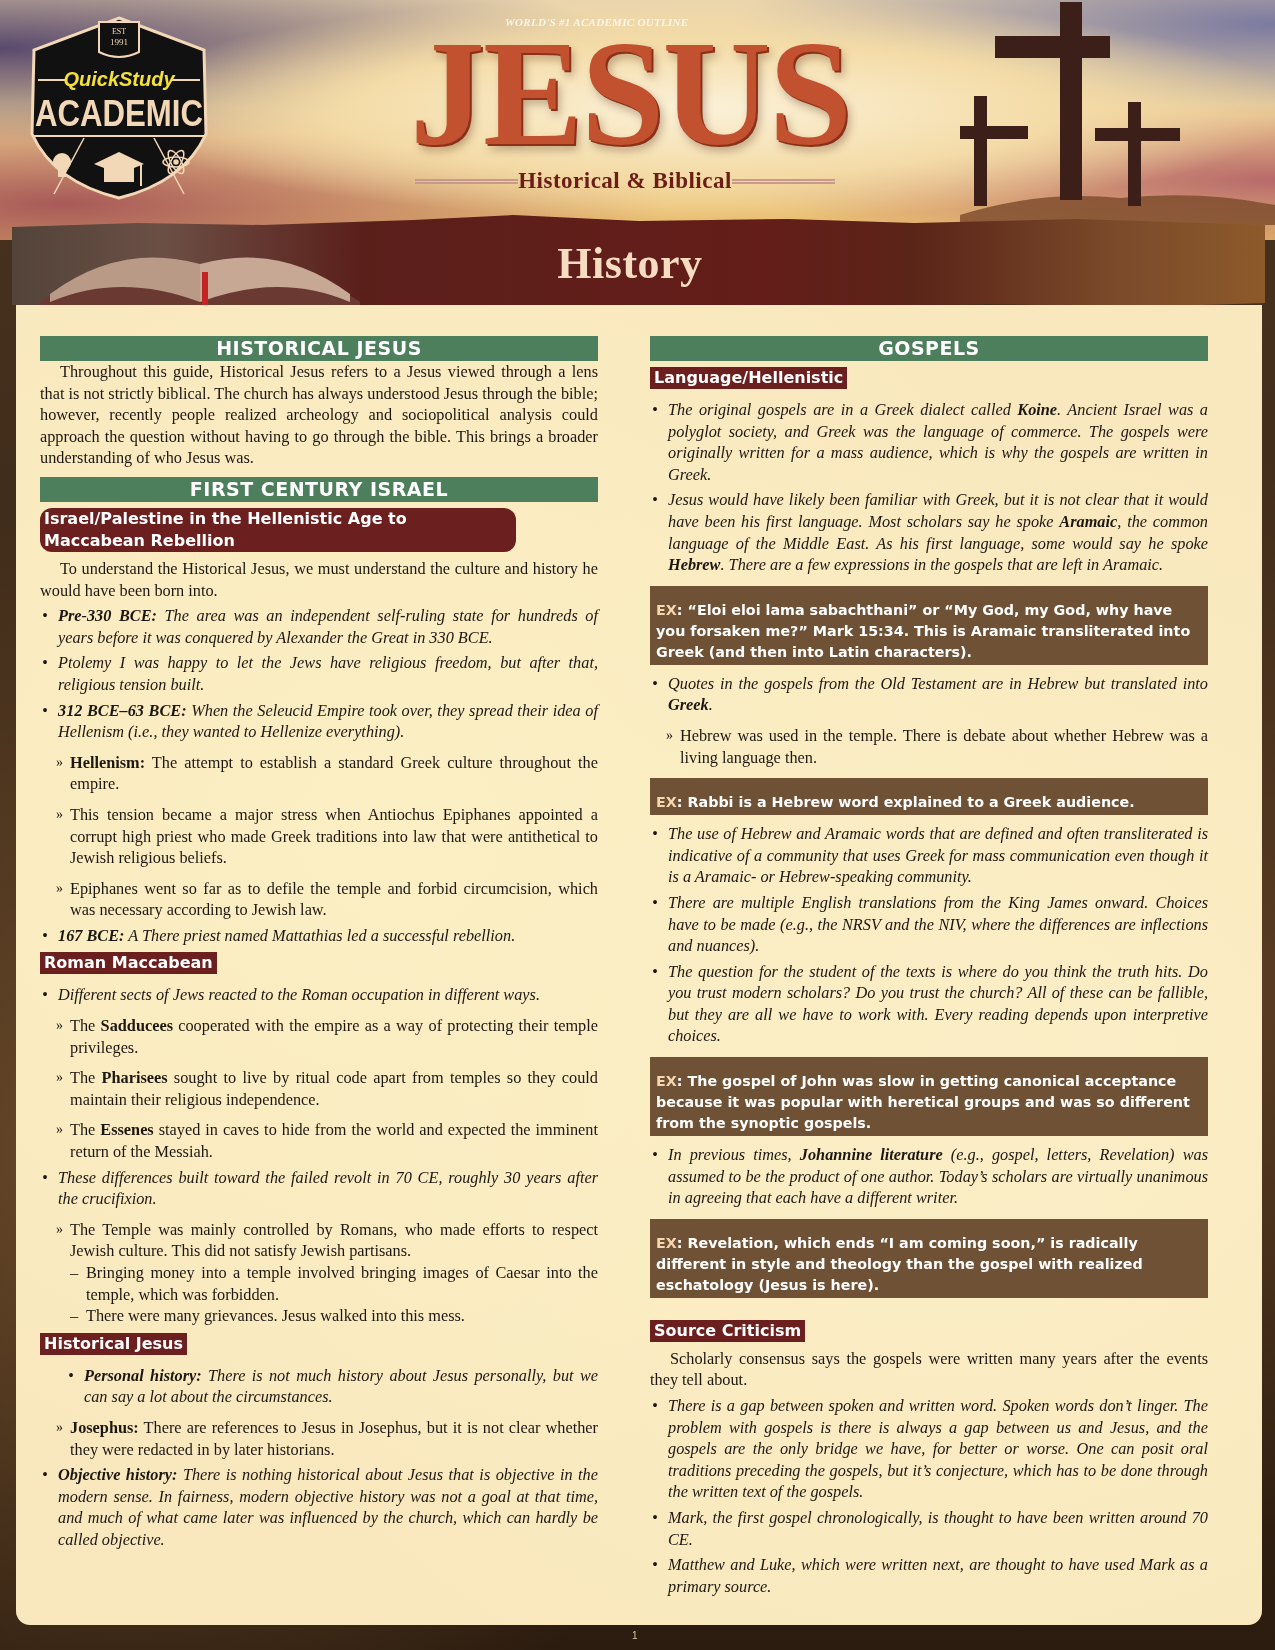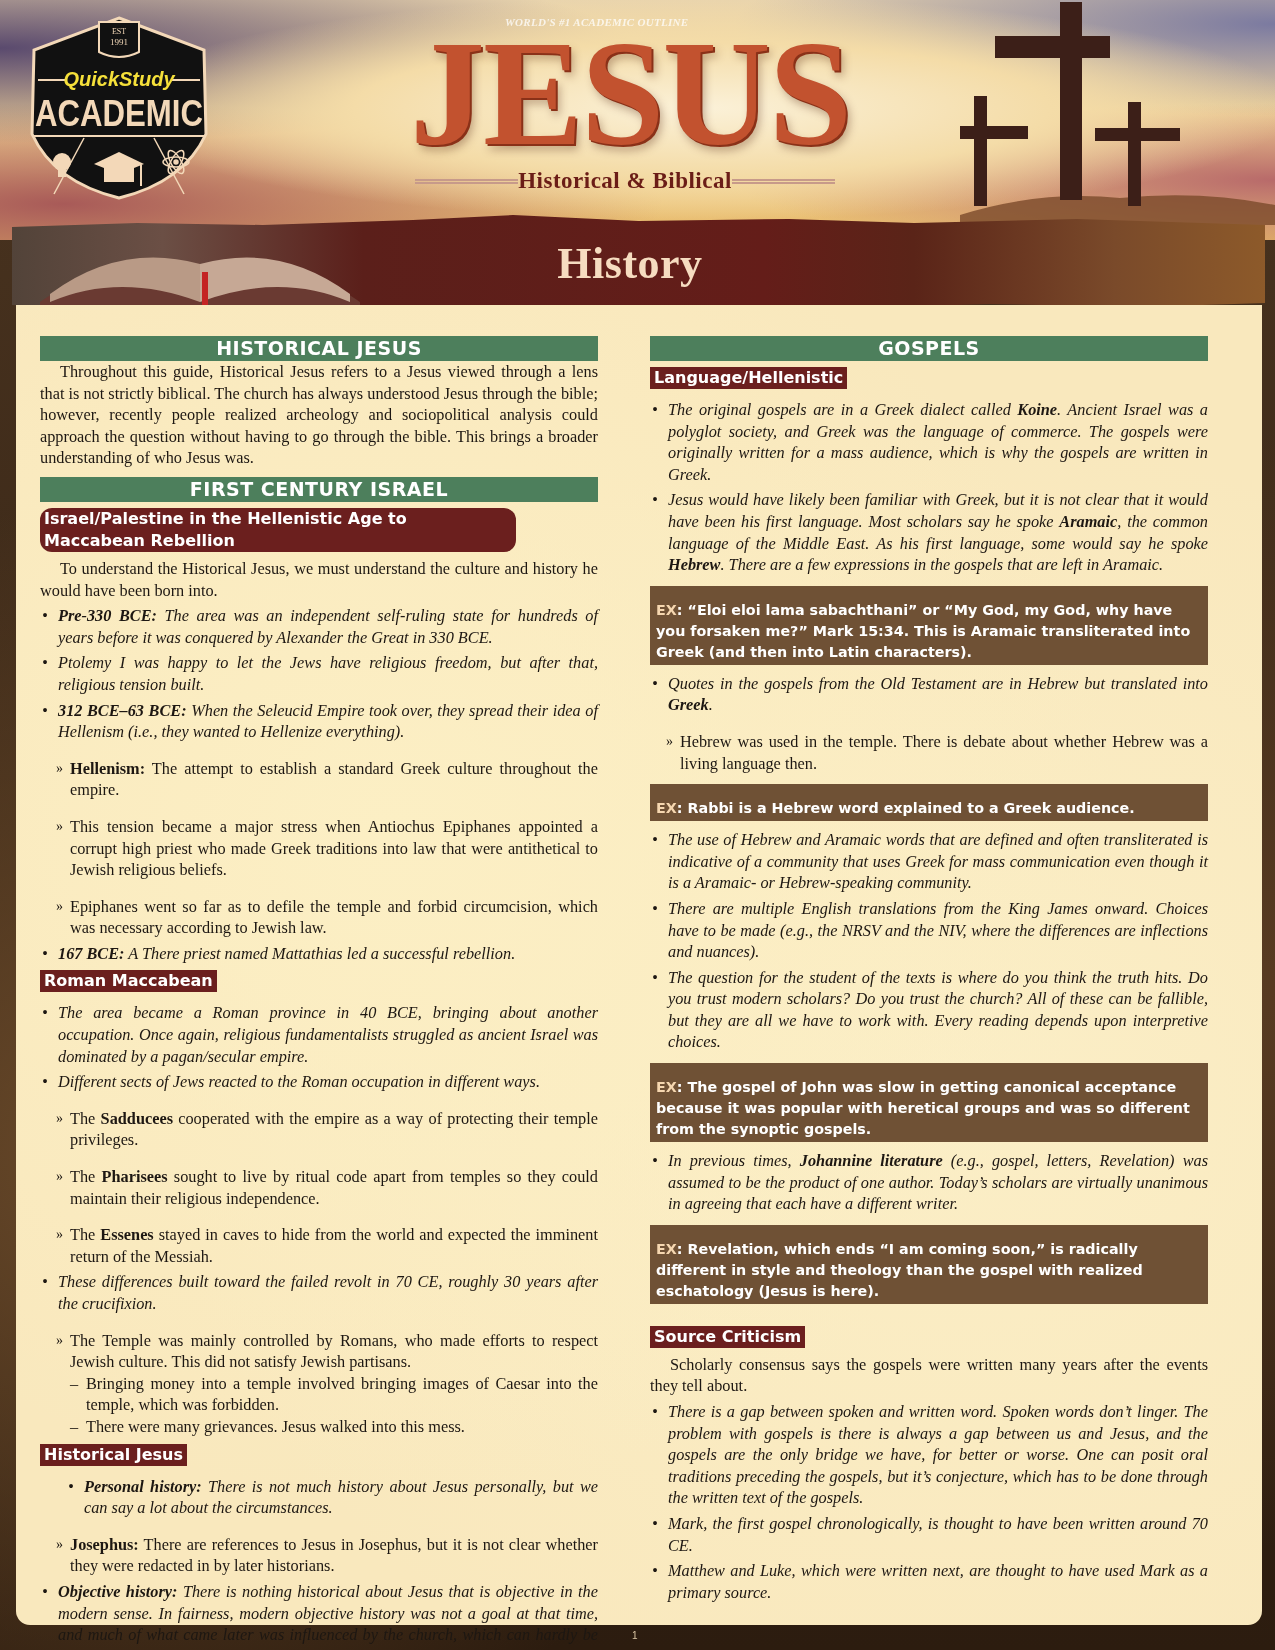--- a/index.html
+++ b/index.html
@@ -100,21 +100,21 @@
       font-family: "DejaVu Sans", sans-serif; font-weight: bold;
       font-size: 16px; line-height: 22px; padding: 0 4px;
       margin: 6px 0 6px 0;
     }
     .sub-head.wide { width: 476px; border-radius: 12px; }
     p.para { text-indent: 20px; text-align: justify; }
     ul.bul { list-style: none; }
     ul.bul > li { position: relative; padding-left: 18px; text-align: justify; margin-top: 4px; font-style: italic; }
     ul.bul > li::before { content: "•"; position: absolute; left: 2px; top: 0; }
     ul.sub { list-style: none; }
-    ul.sub > li { position: relative; padding-left: 30px; text-align: justify; margin-top: 15px; }
+    ul.sub > li { position: relative; padding-left: 30px; text-align: justify; margin-top: 9px; }
     ul.sub > li::before { content: "»"; position: absolute; left: 16px; top: 0; font-size: 14px; }
     ul.subsub { list-style: none; }
     ul.subsub > li { position: relative; padding-left: 46px; text-align: justify; }
     ul.subsub > li::before { content: "–"; position: absolute; left: 30px; top: 0; }
     .indent-bul { padding-left: 44px !important; }
     .indent-bul::before { left: 28px !important; }
     b { font-weight: bold; }
 
     .ex-box {
       background: #6f5135; color: #fff;
@@ -221,21 +221,20 @@
     <li><b>Hellenism:</b><span> The attempt to establish a standard Greek culture throughout the empire.</span></li>
     <li><span>This tension became a major stress when Antiochus Epiphanes appointed a corrupt high priest who made Greek traditions into law that were antithetical to Jewish religious beliefs.</span></li>
     <li><span>Epiphanes went so far as to defile the temple and forbid circumcision, which was necessary according to Jewish law.</span></li>
   </ul>
   <ul class="bul">
     <li><b>167 BCE:</b><span> A There priest named Mattathias led a successful rebellion.</span></li>
   </ul>
 
   <div class="sub-head">Roman Maccabean</div>
   <ul class="bul">
-    <li><span>The area became a Roman province in 40 BCE, bringing about another occupation. Once again, religious fundamentalists struggled as ancient Israel was dominated by a pagan/secular empire.</span></li>
     <li><span>Different sects of Jews reacted to the Roman occupation in different ways.</span></li>
   </ul>
   <ul class="sub">
     <li><span>The </span><b>Sadducees</b><span> cooperated with the empire as a way of protecting their temple privileges.</span></li>
     <li><span>The </span><b>Pharisees</b><span> sought to live by ritual code apart from temples so they could maintain their religious independence.</span></li>
     <li><span>The </span><b>Essenes</b><span> stayed in caves to hide from the world and expected the imminent return of the Messiah.</span></li>
   </ul>
   <ul class="bul">
     <li><span>These differences built toward the failed revolt in 70 CE, roughly 30 years after the crucifixion.</span></li>
   </ul>

